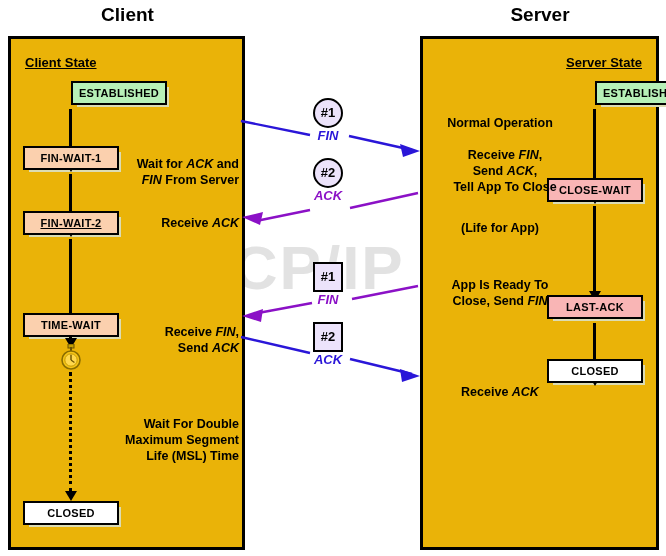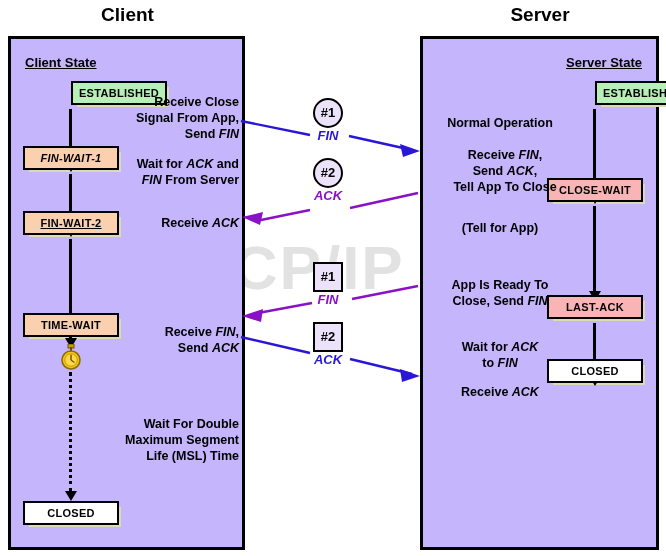--- a/index.html
+++ b/index.html
@@ -41,21 +41,21 @@
     color: #000;
     text-align: center;
     z-index: 5;
   }
   #title-client { left: 10px; width: 235px; }
   #title-server { left: 420px; width: 240px; }
 
   
   .panel {
     position: absolute;
-    background: #c4b5fd;
+    background: #eab308;
     border: 3px solid #000000;
     box-sizing: border-box;
     z-index: 2;
   }
   #panel-client { left: 8px;   top: 36px; width: 237px; height: 514px; }
   #panel-server { left: 420px; top: 36px; width: 239px; height: 514px; }
 
   .state-header {
     position: absolute;
     font-size: 13px;
@@ -195,42 +195,41 @@
 
 <div class="col-title" id="title-client">Client</div>
 <div class="col-title" id="title-server">Server</div>
 
 <div class="panel" id="panel-client">
   <div class="state-header" style="left:14px; top:16px;">Client State</div>
 
   <div class="state-box st-established" style="left:12px; top:42px; width:96px;">ESTABLISHED</div>
   <div class="v-arrow" style="left:58px; top:70px; height:54px;"></div>
 
-  <div class="state-box st-wait" style="left:12px; top:107px; width:96px;font-style:italic;">FIN-WAIT-1</div>
+  <div class="state-box st-wait" style="left:12px; top:107px; width:96px;">FIN-WAIT-1</div>
   <div class="v-arrow" style="left:58px; top:135px; height:54px;"></div>
 
   <div class="state-box st-wait" style="left:12px; top:172px; width:96px;text-decoration:underline;">FIN-WAIT-2</div>
   <div class="v-arrow" style="left:58px; top:200px; height:100px;"></div>
 
   <div class="state-box st-wait" style="left:12px; top:274px; width:96px;">TIME-WAIT</div>
 
   <svg id="timer-icon" style="left:48px; top:305px;" viewBox="0 0 24 26">
     <rect x="9" y="0" width="6" height="4" fill="#c8a000" stroke="#6b5200" stroke-width="1"></rect>
     <rect x="11" y="3" width="2" height="4" fill="#6b5200"></rect>
     <circle cx="12" cy="16" r="9" fill="#f5c518" stroke="#8a6d00" stroke-width="1.6"></circle>
     <circle cx="12" cy="16" r="6.2" fill="#ffd84d" stroke="#c79a00" stroke-width="1"></circle>
     <line x1="12" y1="16" x2="12" y2="10.8" stroke="#6b5200" stroke-width="1.4"></line>
     <line x1="12" y1="16" x2="15.4" y2="18.4" stroke="#6b5200" stroke-width="1.2"></line>
   </svg>
 
   <div class="v-dotted" style="left:58px; top:333px; height:120px;"></div>
 
   <div class="state-box st-closed" style="left:12px; top:462px; width:96px;">CLOSED</div>
 
-  <div class="note right-al" style="left:90px;  top:55px;  width:138px;">Receive Close<br>Signal From App,<br>Send <i>FIN</i></div>
 
   <div class="note right-al" style="left:90px;  top:117px; width:138px;">Wait for <i>ACK</i> and<br><i>FIN</i> From Server</div>
   <div class="note right-al" style="left:90px;  top:176px; width:138px;">Receive <i>ACK</i></div>
   <div class="note right-al" style="left:90px;  top:285px; width:138px;">Receive <i>FIN</i>,<br>Send <i>ACK</i></div>
   <div class="note right-al" style="left:84px;  top:377px; width:144px;">Wait For Double<br>Maximum Segment<br>Life (MSL) Time</div>
 </div>
 
 <div class="panel" id="panel-server">
   <div class="state-header" style="right:14px; top:16px;">Server State</div>
 
@@ -240,23 +239,22 @@
   <div class="state-box st-pink" style="left:124px; top:139px; width:96px;">CLOSE-WAIT</div>
   <div class="v-arrow" style="left:170px; top:167px; height:86px;"></div>
 
   <div class="state-box st-pink" style="left:124px; top:256px; width:96px;">LAST-ACK</div>
   <div class="v-arrow" style="left:170px; top:284px; height:54px;"></div>
 
   <div class="state-box st-closed" style="left:124px; top:320px; width:96px;">CLOSED</div>
 
   <div class="note left-al" style="left:12px; top:76px;  width:130px;">Normal Operation</div>
   <div class="note left-al" style="left:12px; top:108px; width:140px;">Receive <i>FIN</i>,<br>Send <i>ACK</i>,<br>Tell App To Close</div>
-  <div class="note left-al" style="left:12px; top:181px; width:130px;">(Tell for App)</div>
+  <div class="note left-al" style="left:12px; top:181px; width:130px;">(Life for App)</div>
   <div class="note left-al" style="left:12px; top:238px; width:130px;">App Is Ready To<br>Close, Send <i>FIN</i></div>
-  <div class="note left-al" style="left:12px; top:300px; width:130px;">Wait for <i>ACK</i><br>to <i>FIN</i></div>
   <div class="note left-al" style="left:12px; top:345px; width:130px;">Receive <i>ACK</i></div>
 </div>
 
 <svg id="arrows">
 
   <line x1="241" y1="121" x2="310" y2="135" stroke="#2a16d8" stroke-width="2.4"></line>
   <line x1="349" y1="136" x2="412" y2="150" stroke="#2a16d8" stroke-width="2.4"></line>
   <polygon points="420,151 400,144 403,157" fill="#2a16d8"></polygon>
 
   <line x1="418" y1="193" x2="350" y2="208" stroke="#8b11c6" stroke-width="2.4"></line>

